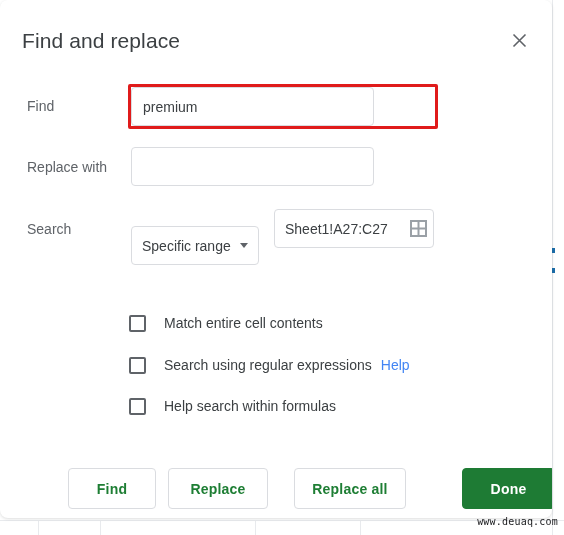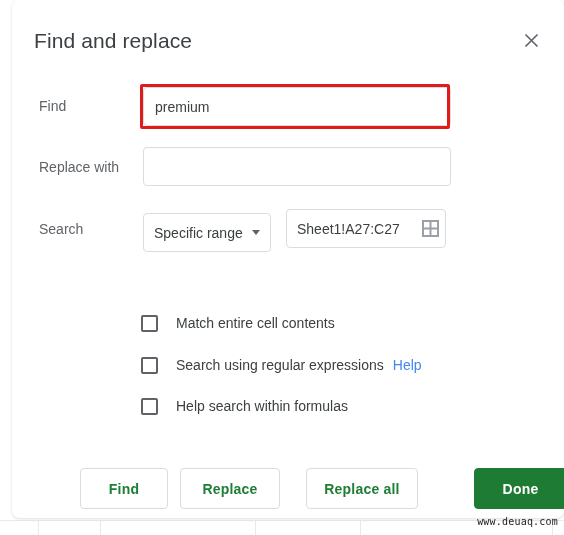--- a/index.html
+++ b/index.html
@@ -40,21 +40,20 @@
   .dialog {
     position: absolute;
     left: 0;
     top: 0;
     width: 552px;
     height: 518px;
     background: #ffffff;
     border-radius: 8px;
     box-shadow: 0 1px 3px rgba(60,64,67,.18);
     overflow: hidden;
-    margin-left: 12px;
   }
 
   .dialog-header {
     position: absolute;
     left: 0; top: 0;
     width: 100%;
     height: 78px;
   }
   .dialog-title {
     position: absolute;
@@ -92,21 +91,21 @@
     left: 27px;
     font-size: 14px;
     line-height: 20px;
     color: #5f6368;
     white-space: nowrap;
   }
 
   .text-input {
     position: absolute;
     left: 131px;
-    width: 308px;
+    width: 243px;
     height: 39px;
     box-sizing: border-box;
     border: 1px solid #dadce0;
     border-radius: 4px;
     background: #ffffff;
     font-family: "Liberation Sans", sans-serif;
     font-size: 14px;
     color: #3c4043;
     padding: 0 11px;
     outline: none;
@@ -289,21 +288,21 @@
   </div>
 
   <div class="row" style="top:0;">
     <div class="row-label" style="top:157px;">Replace with</div>
     <input class="text-input" type="text" style="top: 147px;" value="">
   </div>
 
   <div class="row" style="top:0;">
     <div class="row-label" style="top:219px;">Search</div>
 
-    <div class="select-box" style="top:213px;">
+    <div class="select-box" style="top:226px;">
       <span class="select-value">Specific range</span>
       <span class="caret"></span>
     </div>
 
     <div class="range-box" style="top:209px;gap:13px;">
       <span class="range-value">Sheet1!A27:C27</span>
       <span class="range-picker-icon">
         <svg width="17" height="17" viewBox="0 0 17 17" aria-hidden="true">
           <rect x="1" y="1" width="15" height="15" fill="none" stroke="#9aa0a6" stroke-width="2"></rect>
           <path d="M8.5 1 L8.5 16 M1 8.5 L16 8.5" stroke="#9aa0a6" stroke-width="2"></path>

